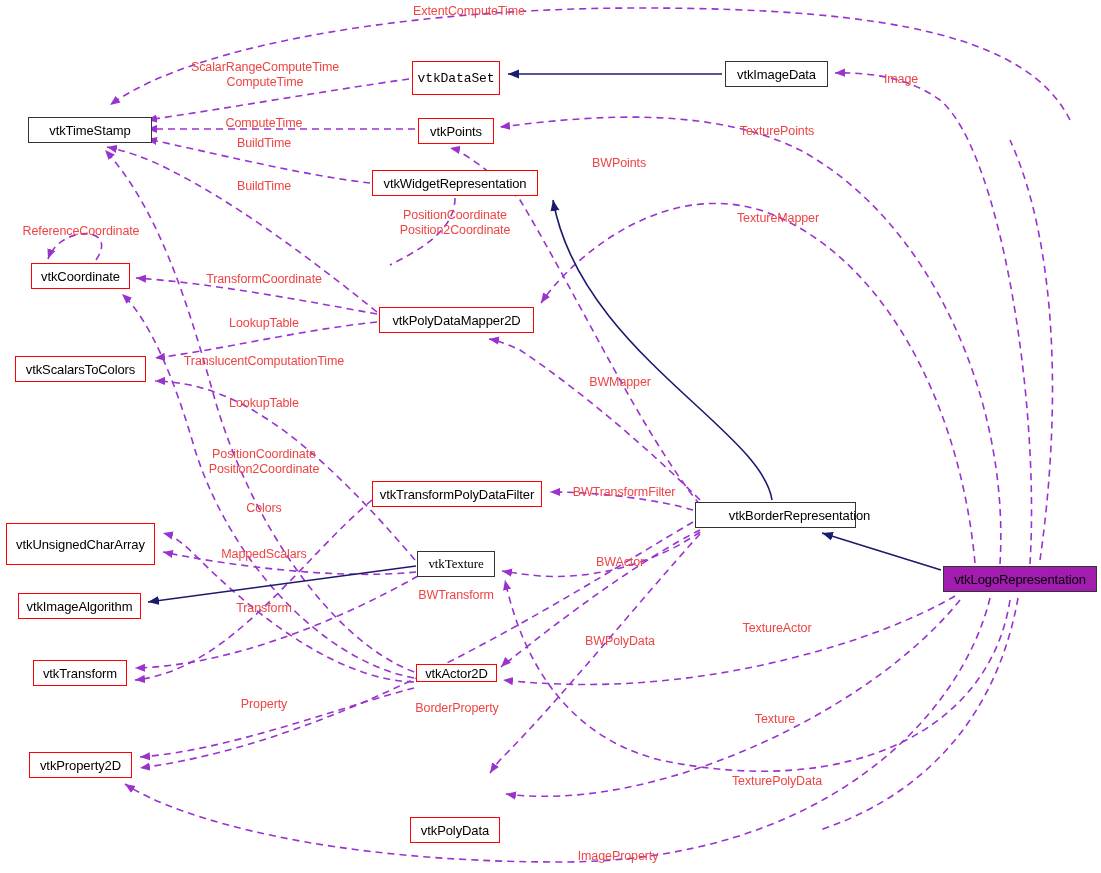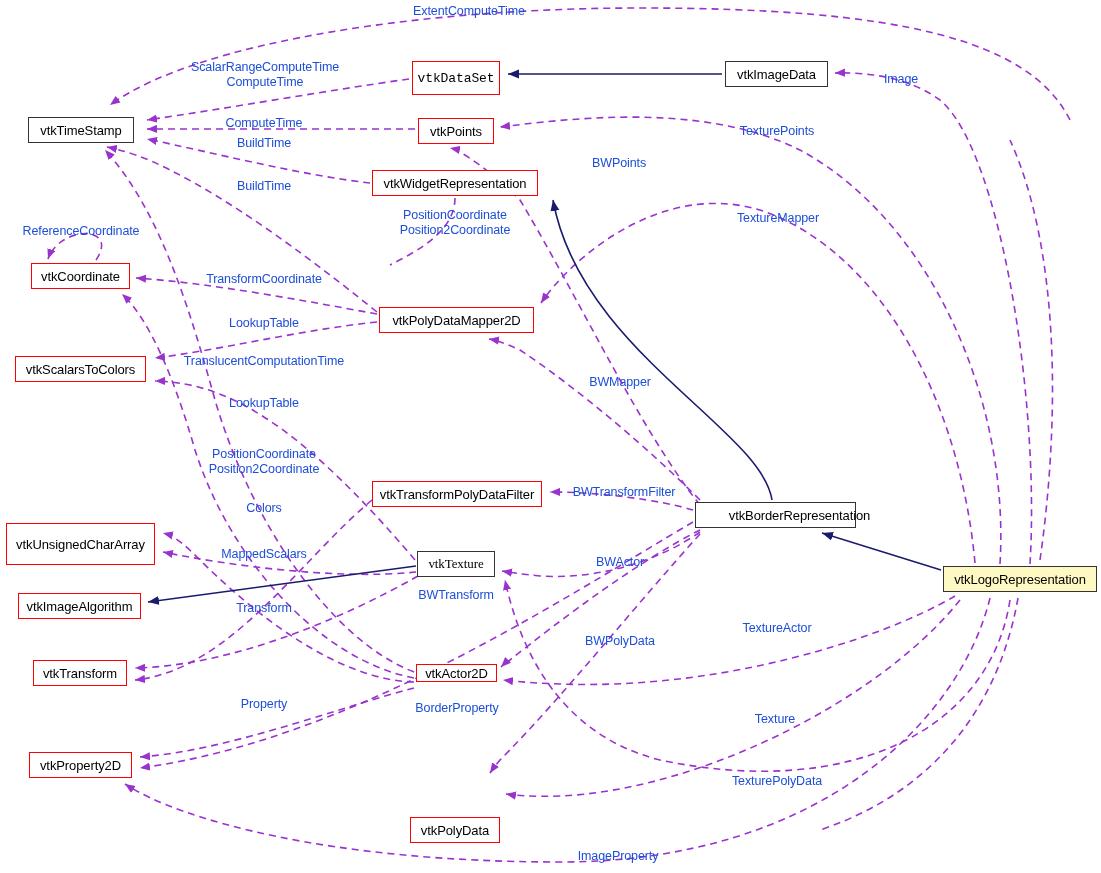--- a/index.html
+++ b/index.html
@@ -46,26 +46,26 @@
     letter-spacing: -0.1px;
   }
   .node.red {
     border: 1.4px solid #ff0000;
   }
   .node.black {
     border: 1.4px solid #333333;
   }
   .node.current {
     border: 1.4px solid #333333;
-    background: #fef9c3;
+    background: #a21caf;
   }
   .edge-label {
     position: absolute;
     font-size: 12.5px;
-    color: #1d4ed8;
+    color: #ef4444;
     white-space: pre;
     text-align: center;
     line-height: 15px;
     letter-spacing: -0.1px;
     transform: translateX(-50%);
   }
 </style>
 </head>
 <body>
 
@@ -150,21 +150,21 @@
     </g>
 
     <g>
       <path class="edge-inherit" marker-end="url(#arrowNavy)" d="M 722 74 L 508 74"></path>
       <path class="edge-inherit" marker-end="url(#arrowNavy)" d="M 941 570 L 822 533"></path>
       <path class="edge-inherit" marker-end="url(#arrowNavy)" d="M 772 500 C 762 430 580 350 553 200"></path>
       <path class="edge-inherit" marker-end="url(#arrowNavy)" d="M 416 566 L 148 602"></path>
     </g>
   </svg>
 
-  <div class="node black" style="left:28px;top:117px;width:106px;height:26px;">
+  <div class="node black" style="left:28px;top:117px;width:124px;height:26px;">
       <span>vtkTimeStamp</span>
     </div>
   <div class="node red" style="left:31px;top:263px;width:99px;height:26px;">
       <span>vtkCoordinate</span>
     </div>
   <div class="node red" style="left:15px;top:356px;width:131px;height:26px;">
       <span>vtkScalarsToColors</span>
     </div>
   <div class="node red" style="left:6px;top:523px;width:149px;height:42px;">
       <span>vtkUnsignedCharArray</span>

